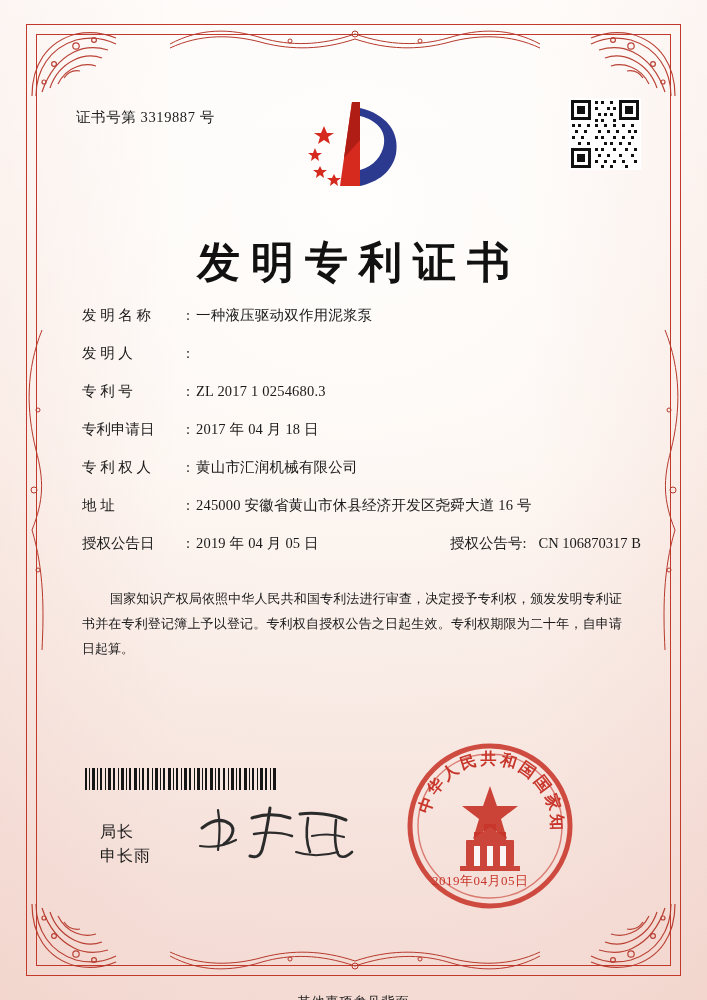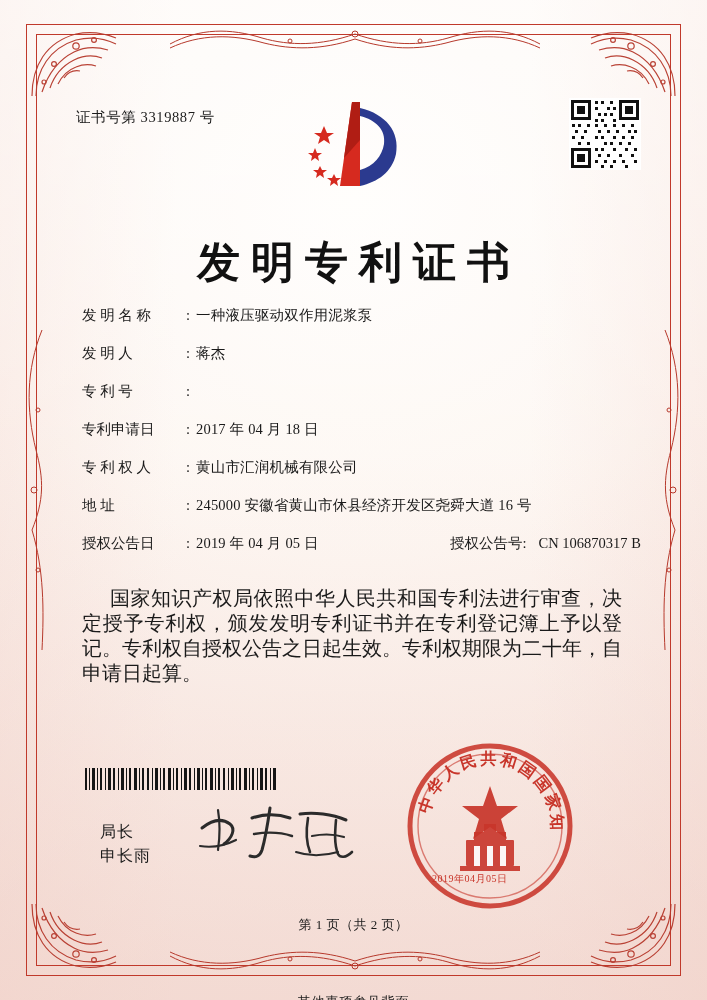--- a/index.html
+++ b/index.html
@@ -159,21 +159,21 @@
   .field-value2 {
     flex: 1 1 auto;
     padding-left: 6px;
   }
 
   
   .body-text {
     position: absolute;
     left: 82px; top: 586px;
     width: 540px;
-    font-size: 20px;
+    font-size: 13px;
     line-height: 25px;
     color: #1a1a1a;
     text-align: justify;
   }
   .body-text p {
     margin: 0 0 2px 0;
     text-indent: 28px;
   }
 
   
@@ -202,21 +202,21 @@
 
   
   .seal {
     position: absolute;
     left: 404px; top: 740px;
     width: 172px; height: 172px;
   }
   .seal-date {
     position: absolute;
     left: 432px; top: 872px;
-    font-size: 10px;
+    font-size: 13px;
     color: #c8352a;
     letter-spacing: 0.5px;
     white-space: nowrap;
   }
 
   
   .page-footer {
     position: absolute;
     left: 0; right: 0; top: 916px;
     text-align: center;
@@ -436,25 +436,25 @@
 
   <div class="fields">
     <div class="field-row">
       <span class="field-label">发 明 名 称</span>
       <span class="field-colon">:</span>
       <span class="field-value">一种液压驱动双作用泥浆泵</span>
     </div>
     <div class="field-row">
       <span class="field-label">发 明 人</span>
       <span class="field-colon">:</span>
-      <span class="field-value">蒋杰</span>
     </div>
     <div class="field-row">
       <span class="field-label">专 利 号</span>
       <span class="field-colon">:</span>
+      <span class="field-value">ZL 2017 1 0254680.3</span>
     </div>
     <div class="field-row">
       <span class="field-label">专利申请日</span>
       <span class="field-colon">:</span>
       <span class="field-value">2017 年 04 月 18 日</span>
     </div>
     <div class="field-row">
       <span class="field-label">专 利 权 人</span>
       <span class="field-colon">:</span>
       <span class="field-value">黄山市汇润机械有限公司</span>
@@ -573,16 +573,15 @@
         <rect x="96" y="106" width="6" height="20"></rect>
       </g>
       <path id="sealArcTop" d="M 86 86 m -62 0 a 62 62 0 1 1 124 0" fill="none"></path>
       <text font-family="Liberation Serif, serif" font-size="16" font-weight="bold" fill="#c8352a" letter-spacing="3">
         <textPath href="#sealArcTop" startOffset="6%">中华人民共和国国家知识产权局</textPath>
       </text>
     </svg>
   </div>
   <div class="seal-date">2019年04月05日</div>
 
-  <div class="page-footer">第 1 页（共 2 页）</div>
   <div class="outside-note">其他事项参见背面</div>
 
 </div>
 
 </body></html>

